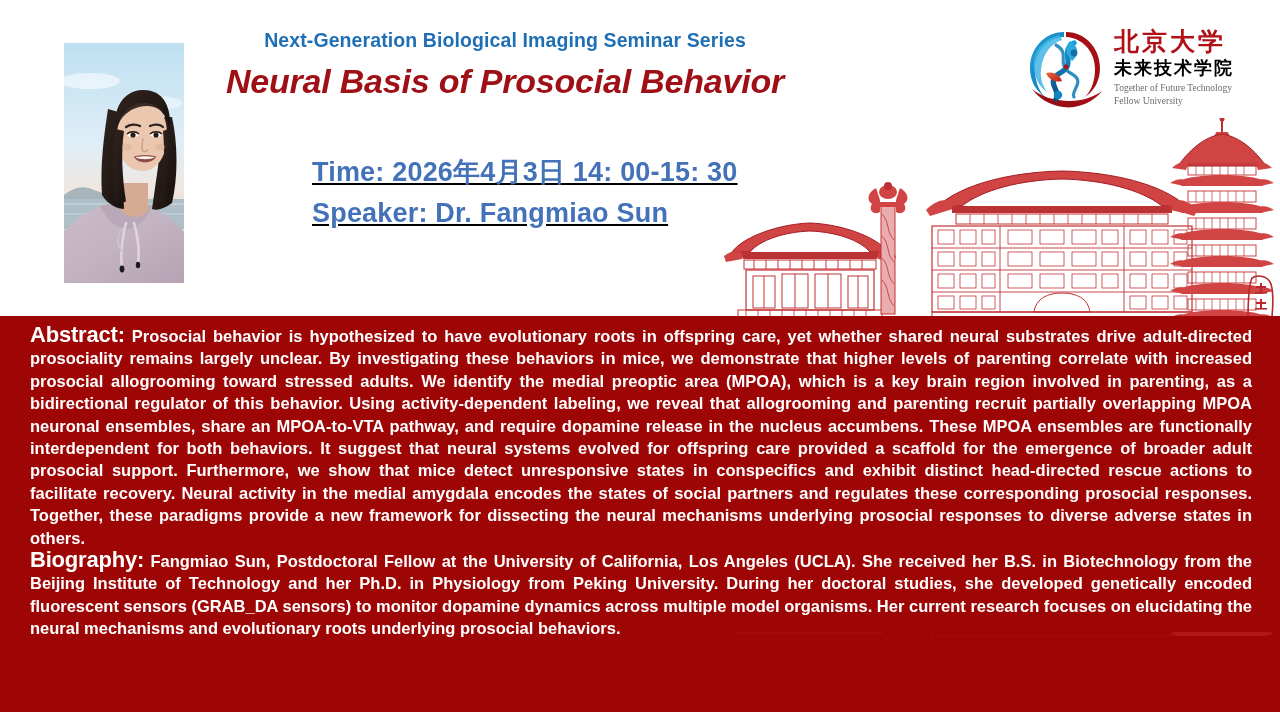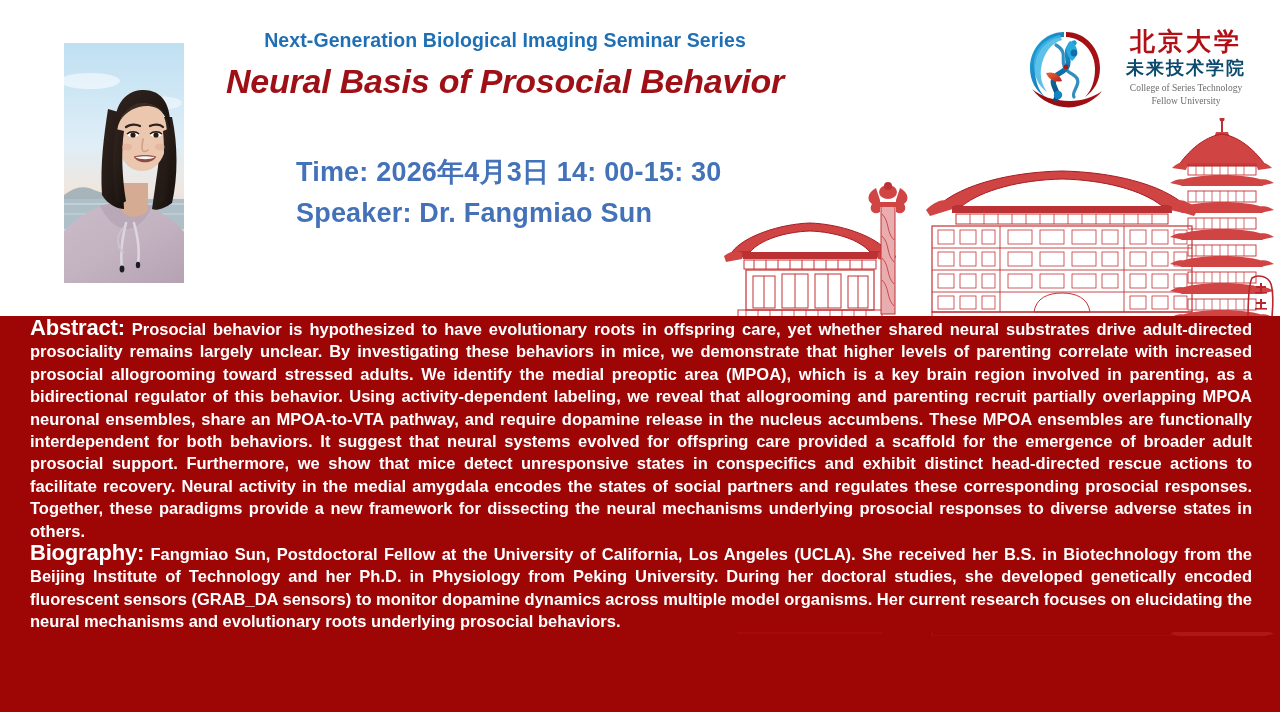--- a/index.html
+++ b/index.html
@@ -82,22 +82,23 @@
     text-align: center;
     font-size: 34px;
     font-weight: bold;
     color: #9e1016;
     letter-spacing: -.2px;
     font-style: italic;
   }
 
   .details {
     position: absolute;
-    left: 296px;
+    left: 312px;
     top: 152px;
+    text-decoration: underline;
   }
   .details .line {
     font-size: 27px;
     font-weight: bold;
     color: #4472b8;
     line-height: 41px;
     white-space: nowrap;
     letter-spacing: .2px;
   }
 
@@ -108,36 +109,36 @@
     top: 20px;
     width: 236px;
     height: 96px;
     display: flex;
     align-items: center;
     gap: 6px;
   }
   .logo-mark { width: 86px; height: 90px; flex: 0 0 auto; }
   .logo-text {
     flex: 1 1 auto;
-    text-align: center;
+    text-align: left;
     line-height: 1;
   }
   .logo-cn1 {
     font-family: "DejaVu Serif", "Liberation Serif", serif;
     font-size: 25px;
     font-weight: bold;
     color: #b01016;
     letter-spacing: 3px;
     display: block;
   }
   .logo-cn2 {
     font-family: "DejaVu Serif", "Liberation Serif", serif;
     font-size: 18px;
     font-weight: bold;
-    color: #0c4a6e;
+    color: #000000;
     letter-spacing: 2px;
     display: block;
     margin-top: 5px;
   }
   .logo-en {
     font-family: "Liberation Serif", "DejaVu Serif", serif;
     font-size: 9.5px;
     color: #6b6b6b;
     display: block;
     margin-top: 6px;
@@ -168,21 +169,21 @@
     text-align: justify;
     text-justify: inter-word;
     color: #ffffff;
     margin: 0;
   }
   .para .lead {
     font-size: 22px;
     font-weight: bold;
     letter-spacing: -.2px;
   }
-  #abstract-para { margin-top: 1px; }
+  #abstract-para { margin-top: 8px; }
   #bio-para { }
 
   
   .seal {
     position: absolute;
     left: 1246px;
     top: 272px;
     width: 30px;
     height: 80px;
     pointer-events: none;
@@ -587,21 +588,21 @@
         <path d="M24 50 C 32 48, 38 52, 40 58 C 34 60, 27 57, 24 50 Z" fill="url(#orangeG)"></path>
 
         <circle cx="52" cy="30" r="3.4" fill="#0f6fa8"></circle>
         <circle cx="36" cy="72" r="4.2" fill="#1184c2"></circle>
         <circle cx="44" cy="44" r="2.4" fill="#a81a18"></circle>
       </svg>
     </div>
     <div class="logo-text">
       <span class="logo-cn1">北京大学</span>
       <span class="logo-cn2">未来技术学院</span>
-      <span class="logo-en">College of Series Technology</span>
+      <span class="logo-en">Together of Future Technology</span>
       <span class="logo-en" style="margin-top:1px;">Fellow University</span>
     </div>
   </div>
 
   <div class="seal">
     <svg width="30" height="80" viewBox="0 0 30 80" xmlns="http://www.w3.org/2000/svg">
       <path d="M6 6 C 12 2, 22 4, 25 12 C 28 22, 27 44, 24 60 C 22 72, 16 78, 10 76 C 4 74, 2 64, 2 48 C 2 30, 3 12, 6 6 Z" fill="none" stroke="#b8272b" stroke-width="1.6"></path>
       <g fill="#b8272b">
         <rect x="10" y="14" width="10" height="2"></rect>
           <rect x="14" y="11" width="2" height="9"></rect>

